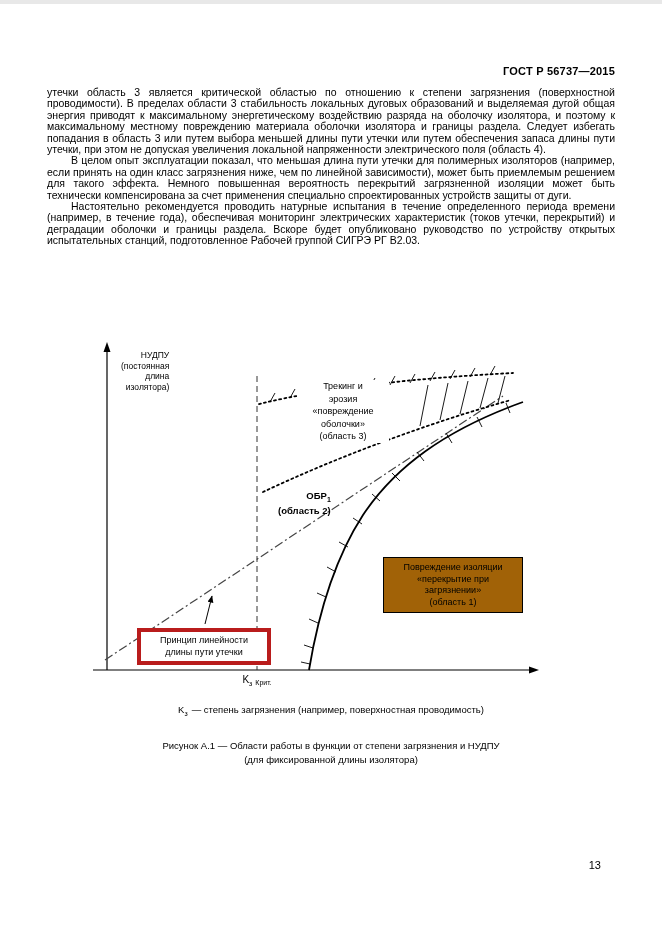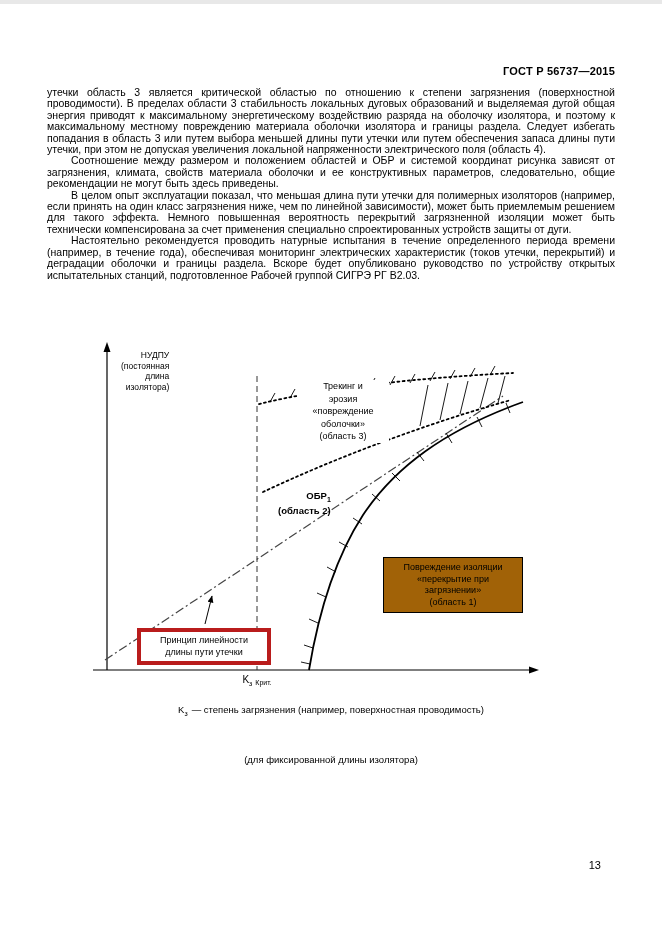--- a/index.html
+++ b/index.html
@@ -47,21 +47,20 @@
 </style>
 </head>
 <body>
 
 <div class="page">
 
   <div class="doc-header">ГОСТ Р 56737—2015</div>
 
   <div class="content">
     <p>утечки область 3 является критической областью по отношению к степени загрязнения (поверхностной проводимости). В пределах области 3 стабильность локальных дуговых образований и выделяемая дугой общая энергия приводят к максимальному энергетическому воздействию разряда на оболочку изолятора, и поэтому к максимальному местному повреждению материала оболочки изолятора и границы раздела. Следует избегать попадания в область 3 или путем выбора меньшей длины пути утечки или путем обеспечения запаса длины пути утечки, при этом не допуская увеличения локальной напряженности электрического поля (область 4).</p>
-    <p class="indent">Соотношение между размером и положением областей и ОБР и системой координат рисунка зависят от загрязнения, климата, свойств материала оболочки и ее конструктивных параметров, следовательно, общие рекомендации не могут быть здесь приведены.</p>
     <p class="indent">В целом опыт эксплуатации показал, что меньшая длина пути утечки для полимерных изоляторов (например, если принять на один класс загрязнения ниже, чем по линейной зависимости), может быть приемлемым решением для такого эффекта. Немного повышенная вероятность перекрытий загрязненной изоляции может быть технически компенсирована за счет применения специально спроектированных устройств защиты от дуги.</p>
     <p class="indent">Настоятельно рекомендуется проводить натурные испытания в течение определенного периода времени (например, в течение года), обеспечивая мониторинг электрических характеристик (токов утечки, перекрытий) и деградации оболочки и границы раздела. Вскоре будет опубликовано руководство по устройству открытых испытательных станций, подготовленное Рабочей группой СИГРЭ РГ В2.03.</p>
   </div>
 
   <div class="figure">
     <svg width="470" height="360" viewBox="0 0 470 360">
       <defs>
         <marker id="arrowhead" markerWidth="9" markerHeight="8" refX="6.5" refY="3" orient="auto">
           <path d="M0,0 L7,3 L0,6 Z" fill="#000"></path>
         </marker>
@@ -144,17 +143,18 @@
 (область 1)</div>
 
     <div class="fig-label linbox">Принцип линейности
 длины пути утечки</div>
 
     <div class="fig-label xcrit"><span>K</span><sub>з</sub><span class="crit-suffix">Крит.</span></div>
   </div>
 
   <div class="legend-line"><span>K</span><sub>з</sub><span class="legend-text">— степень загрязнения (например, поверхностная проводимость)</span></div>
 
+  <div class="caption1">Рисунок А.1 — Области работы в функции от степени загрязнения и НУДПУ</div>
   <div class="caption2">(для фиксированной длины изолятора)</div>
 
   <div class="page-num">13</div>
 
 </div>
 
 </body></html>

